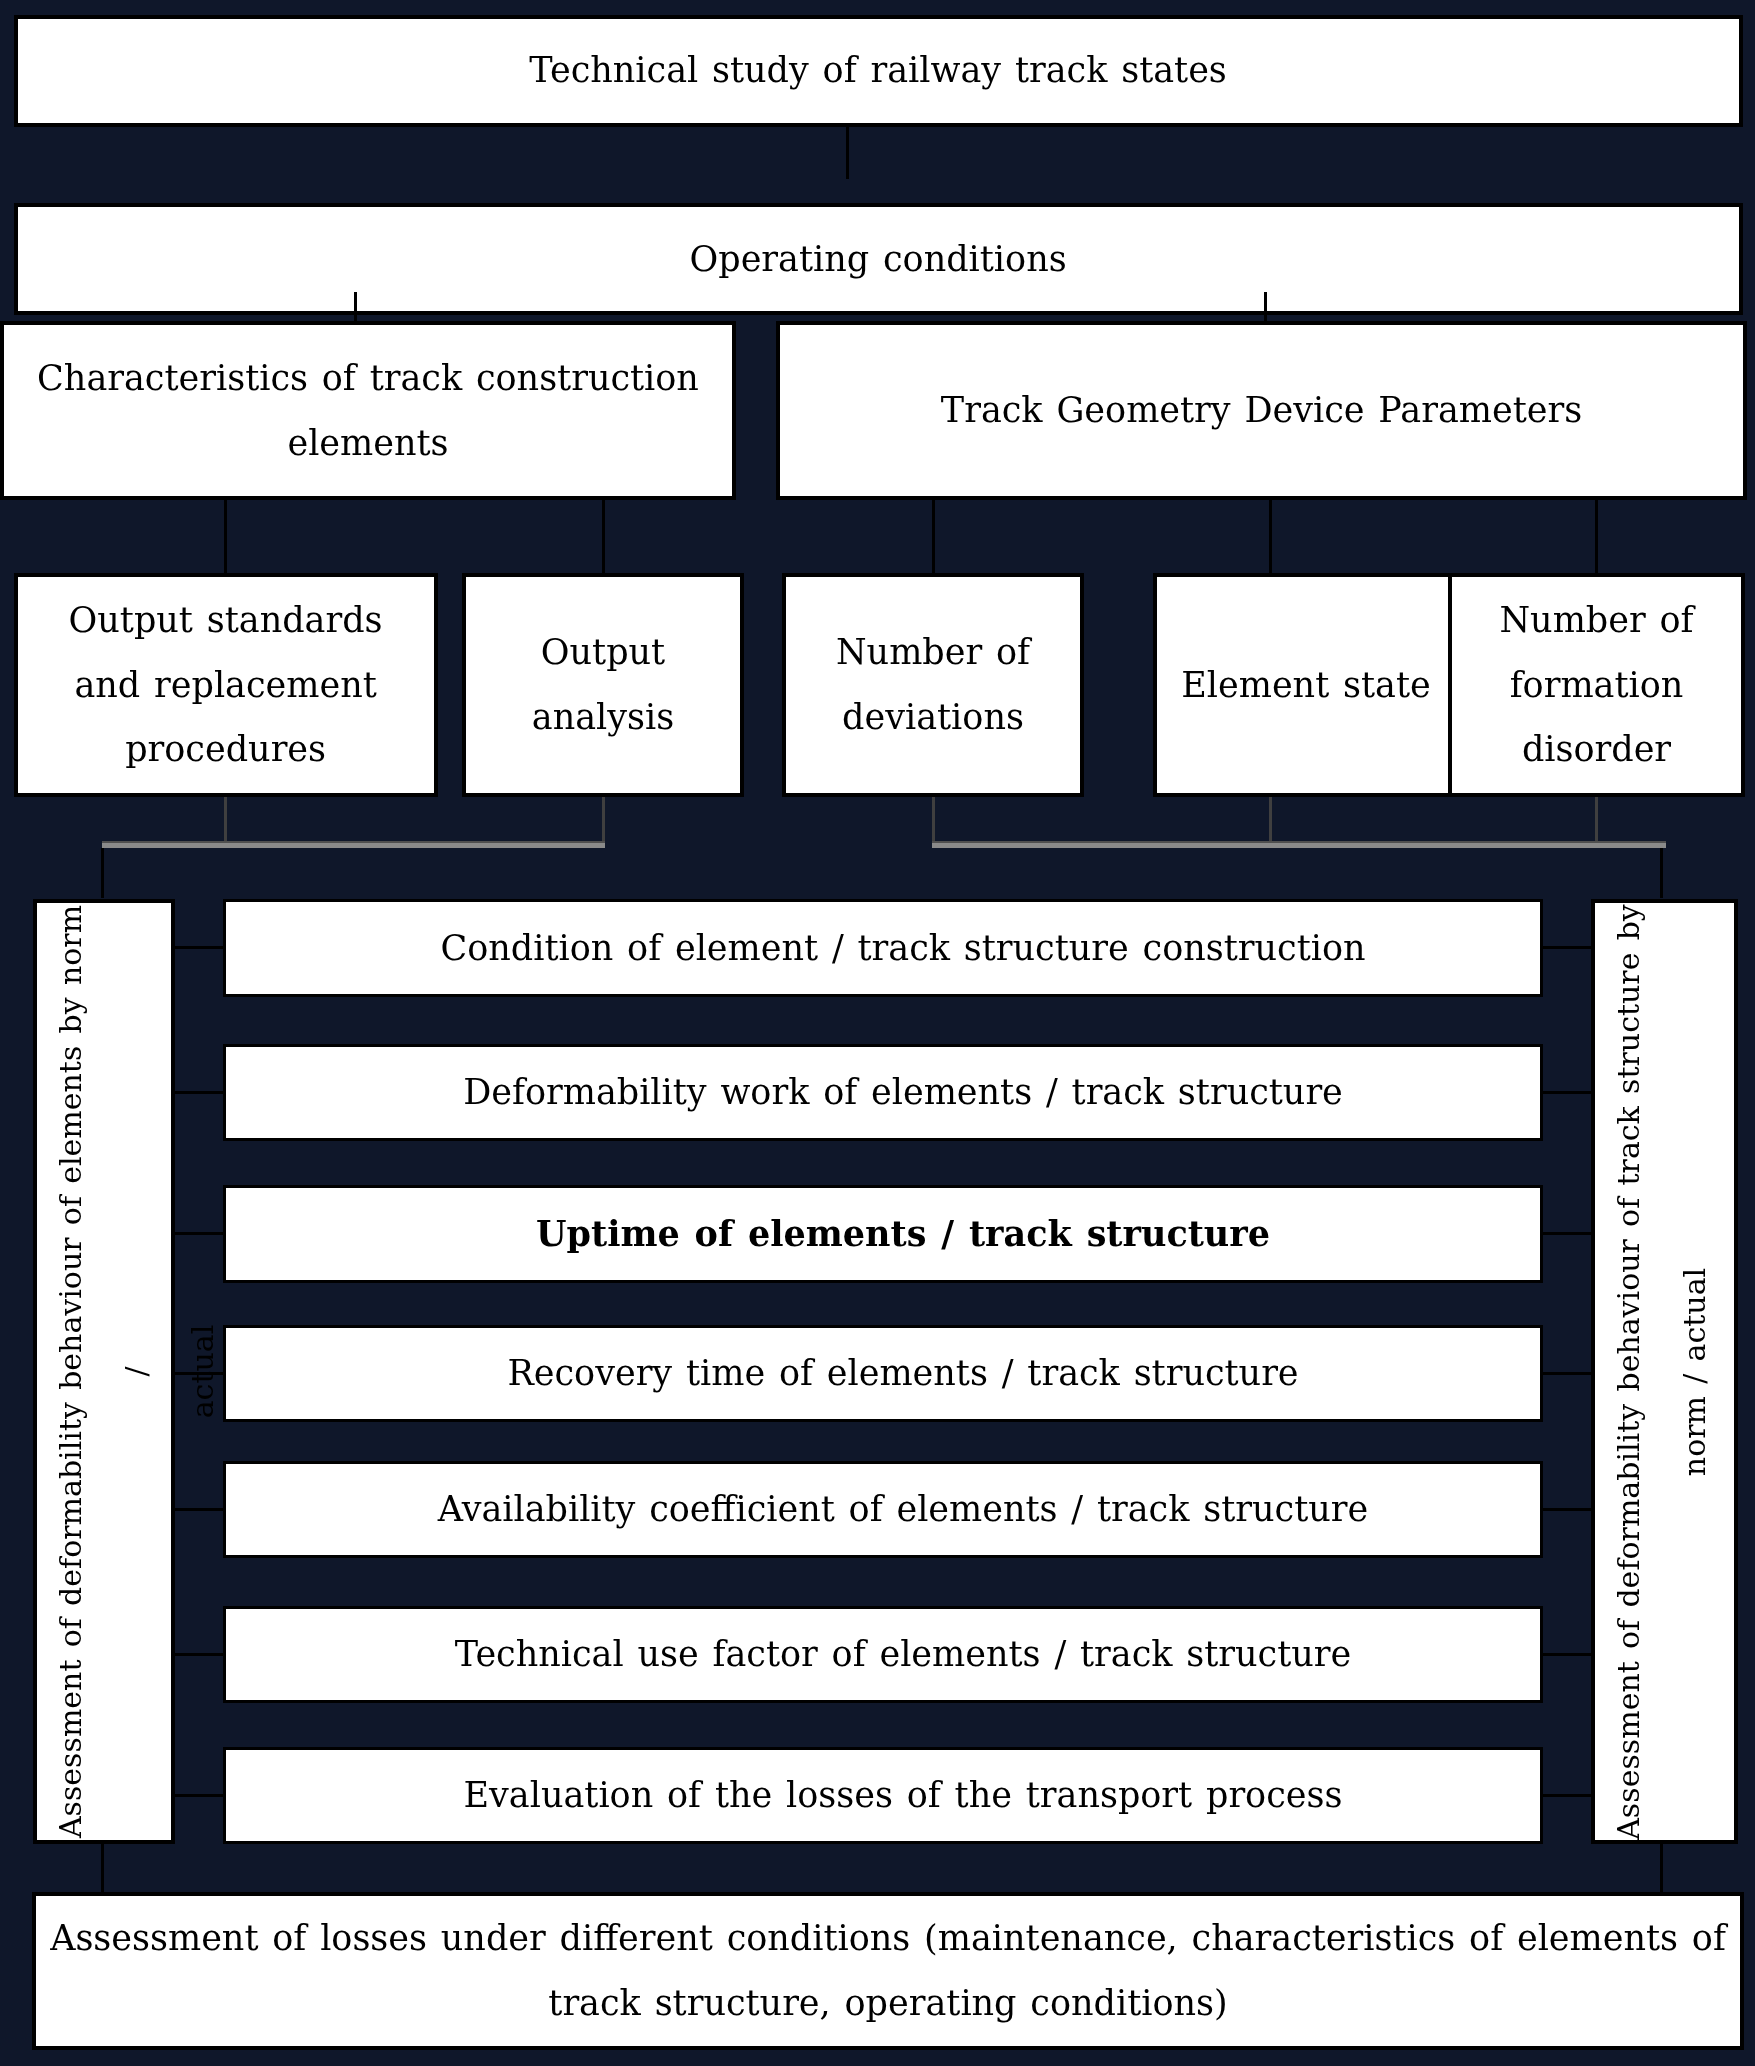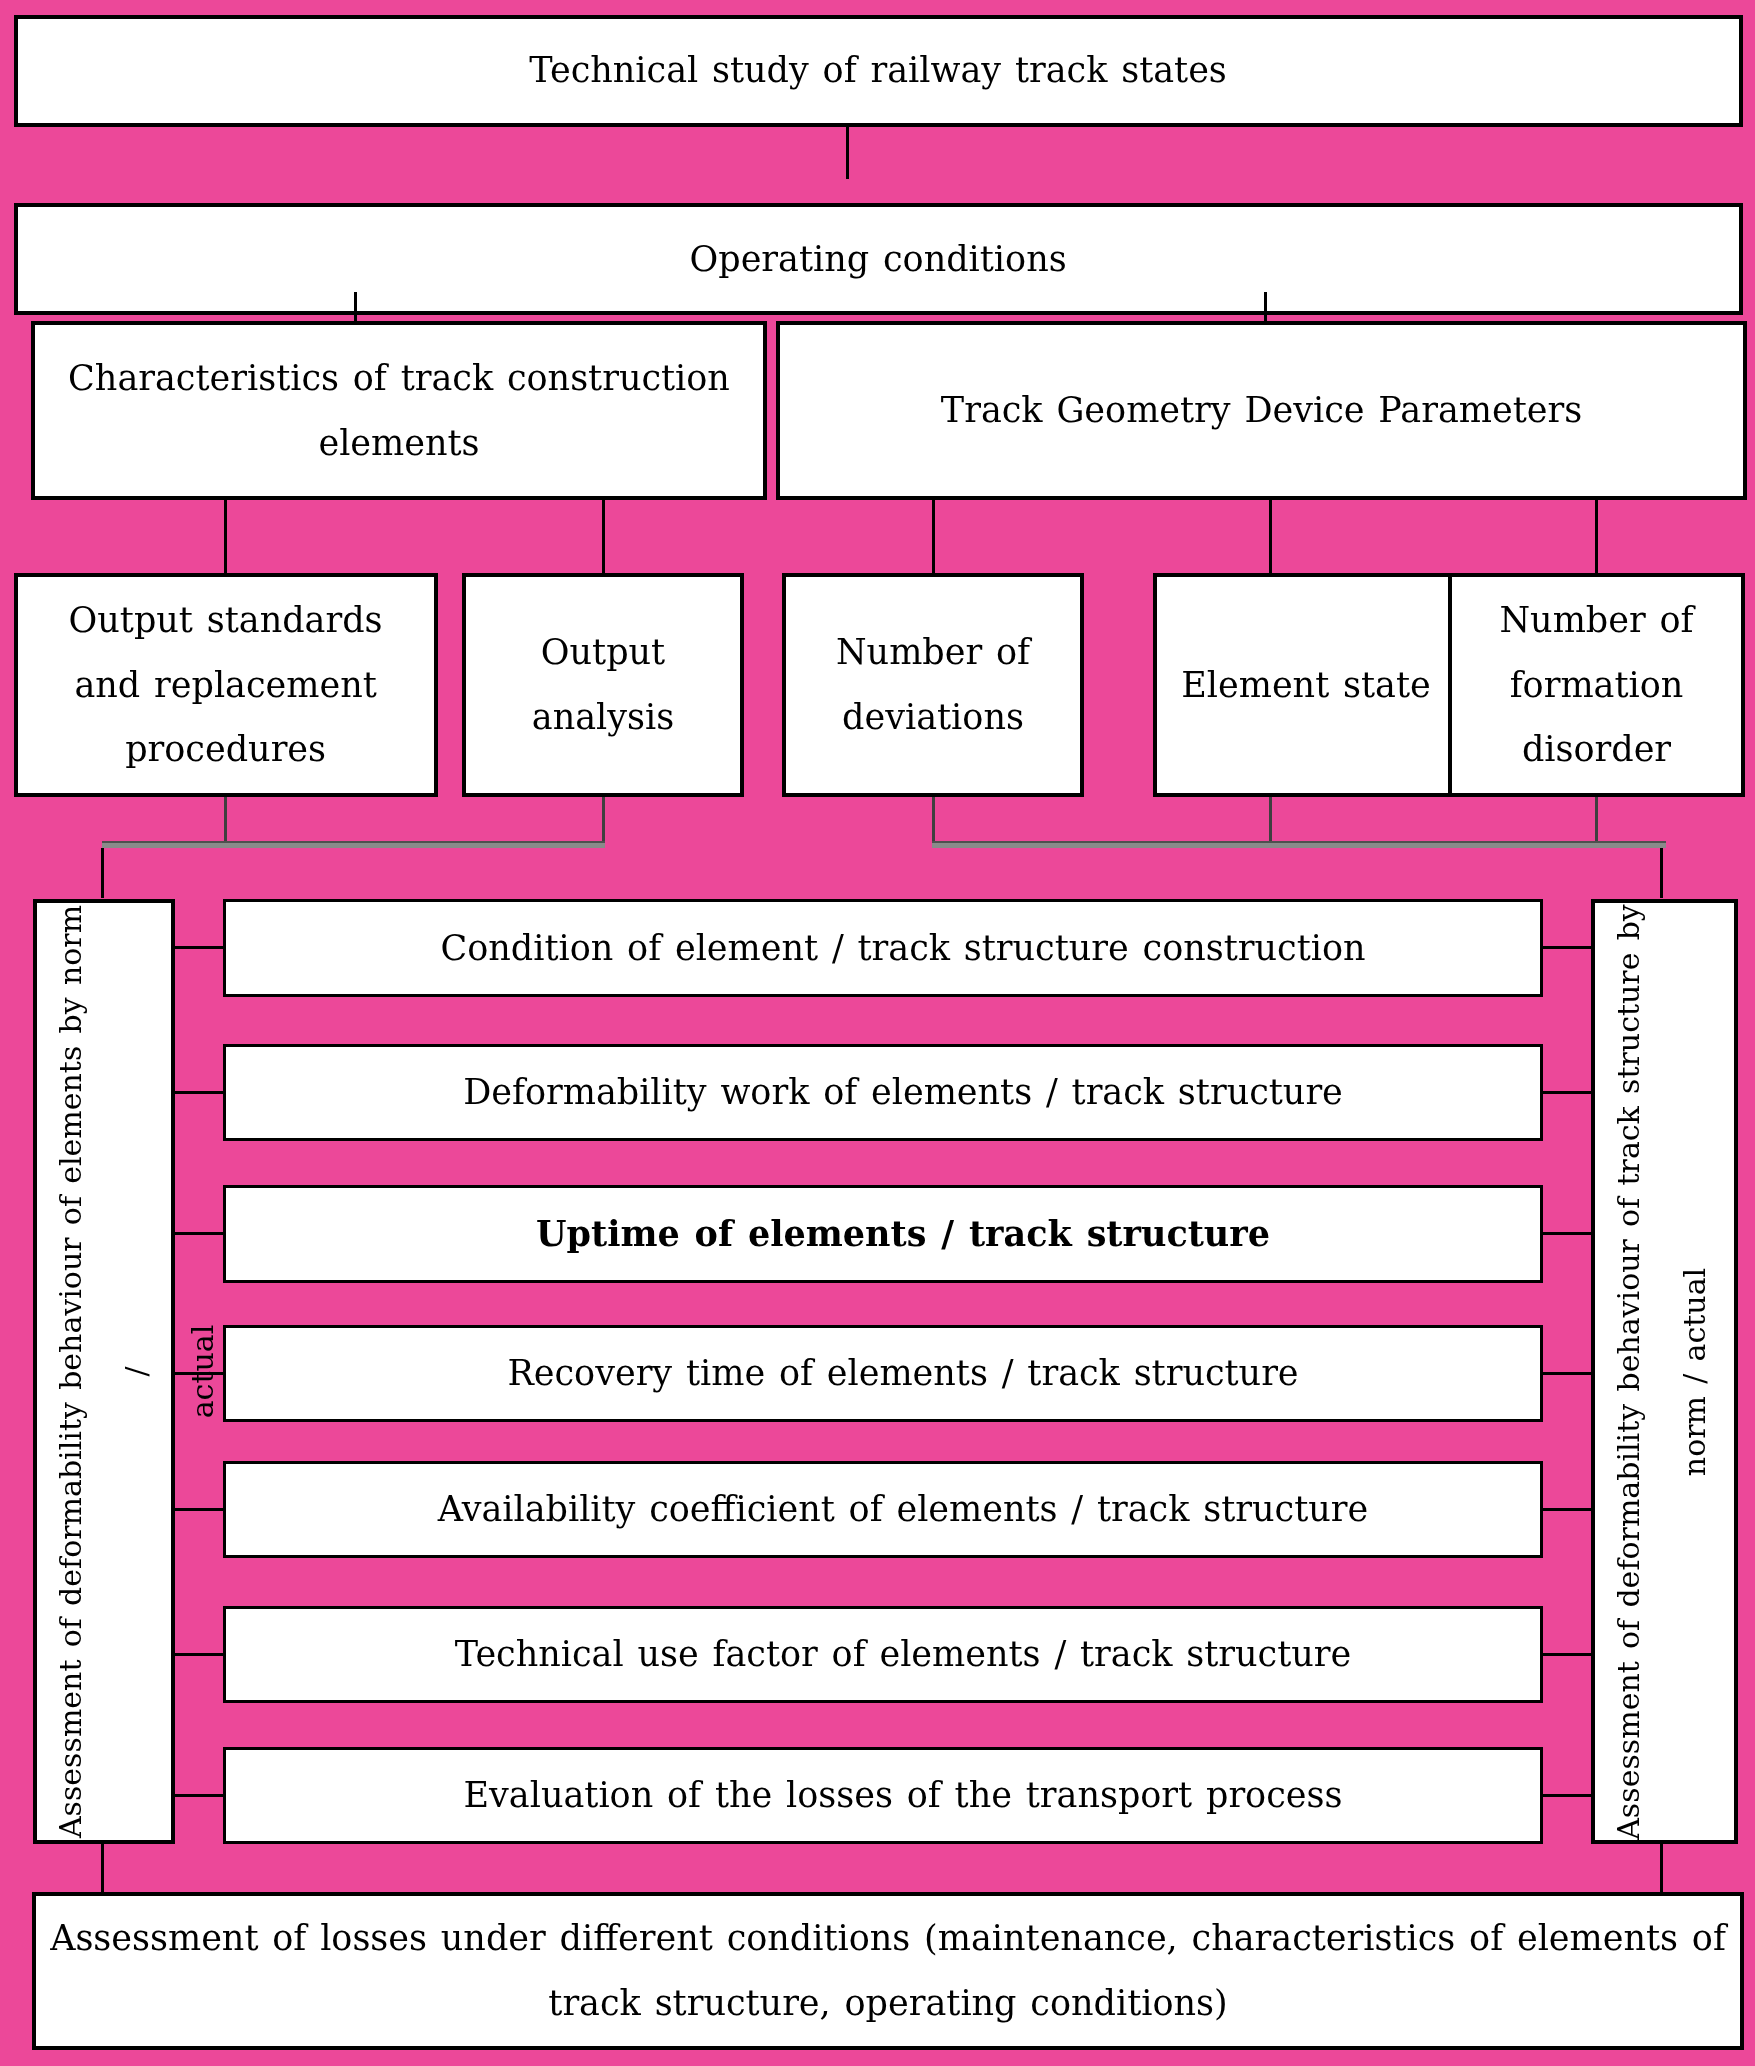--- a/index.html
+++ b/index.html
@@ -1,19 +1,19 @@
 <!DOCTYPE html>
 <html style="font-size:7.3px"><head>
 <meta charset="utf-8">
 <style>
   html,body{margin:0;padding:0;background:#ffffff;}
   .canvas{
     position:relative;
     width:1756px;height:2066px;
-    background:#ec4899;
+    background:#0f172a;
     font-family:"DejaVu Serif","Liberation Serif",serif;
     color:#000;
   }
   .box{
     position:absolute;
     border:4.5px solid #000;
     background:#fff;
     box-sizing:border-box;
     display:flex;align-items:center;justify-content:center;
   }
@@ -56,21 +56,21 @@
 
   <div class="vline" style="left:846px;top:126px;width:3.2px;height:53px;"></div>
 
   <div class="box" style="left:13.6px;top:179px;width:1729px;height:112px;margin-top:24px;">
     <span class="lbl">Operating conditions</span>
   </div>
 
   <div class="vline" style="left:354px;top:292px;width:3.2px;height:29px;"></div>
   <div class="vline" style="left:1264px;top:292px;width:3.2px;height:29px;"></div>
 
-  <div class="box" style="left:31px;top:321px;width:736px;height:179px;">
+  <div class="box" style="left:0;top:321px;width:736px;height:179px;">
     <span class="lbl">Characteristics of track construction
 elements</span>
   </div>
   <div class="box" style="left:776px;top:321px;width:971px;height:179px;">
     <span class="lbl">Track Geometry Device Parameters</span>
   </div>
 
   <div class="vline" style="left:224px;top:500px;width:3.2px;height:74px;"></div>
   <div class="vline" style="left:602px;top:500px;width:3.2px;height:74px;"></div>
   <div class="vline" style="left:932px;top:500px;width:3.2px;height:74px;"></div>

